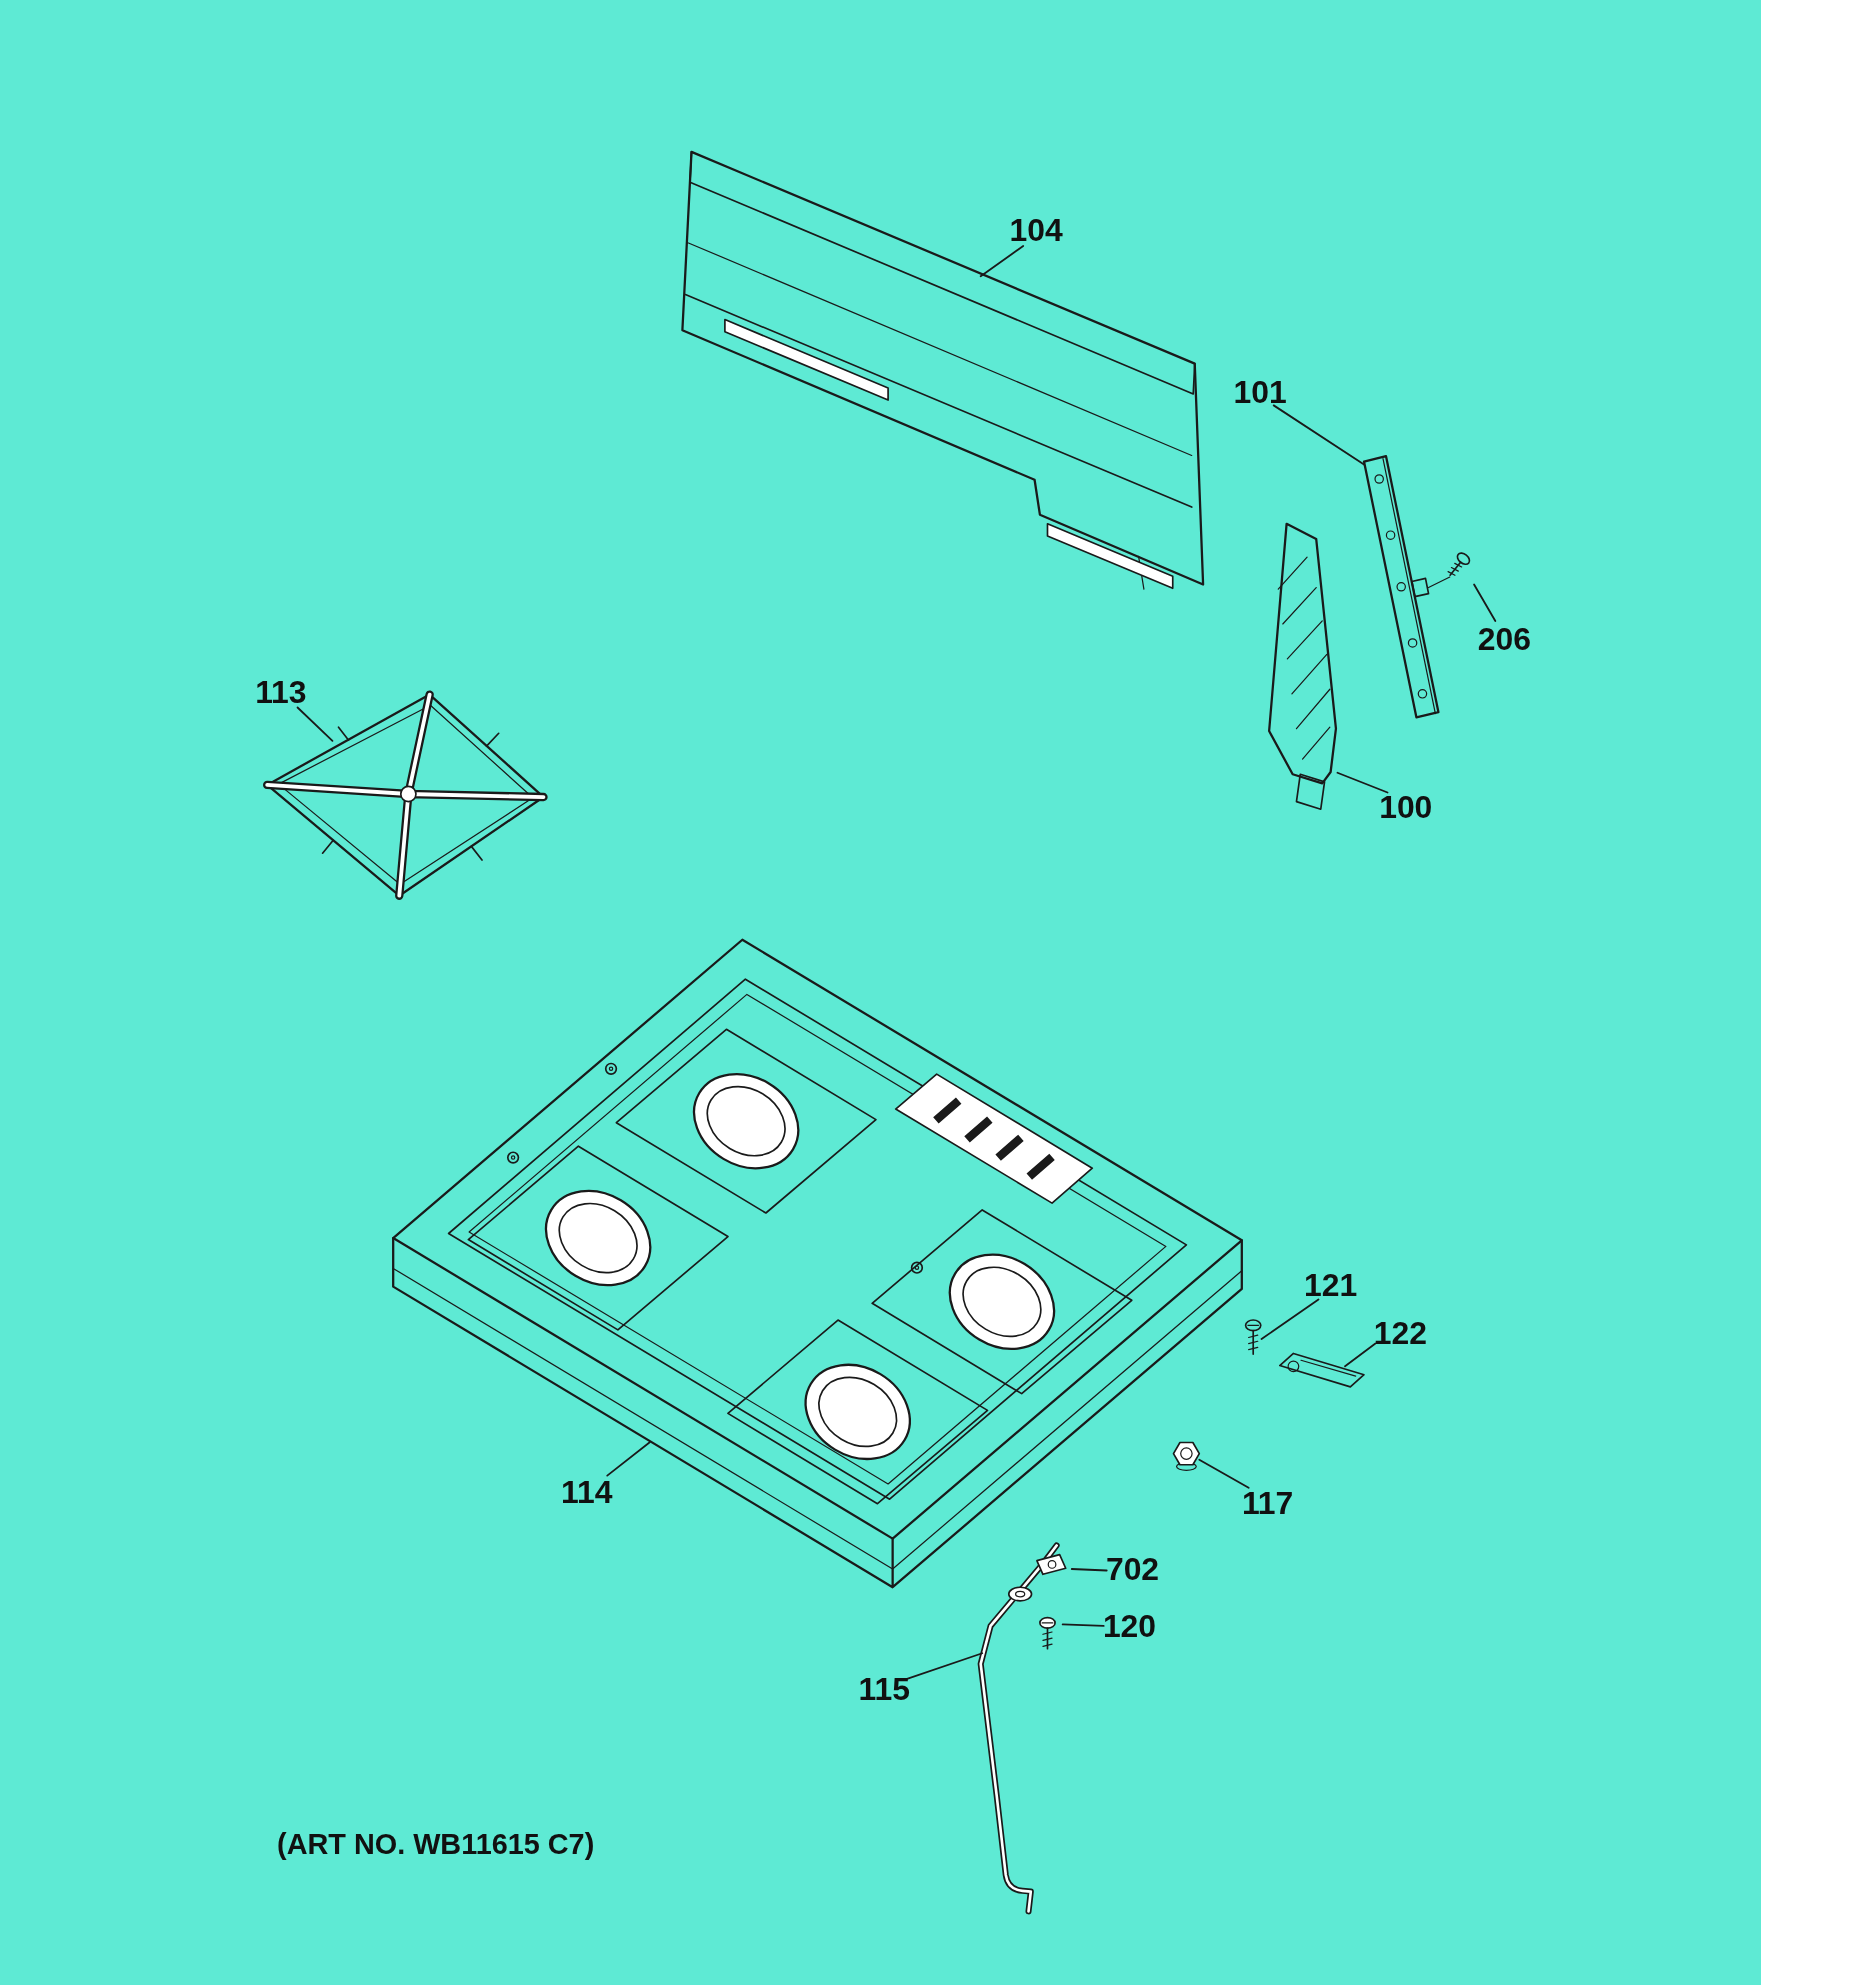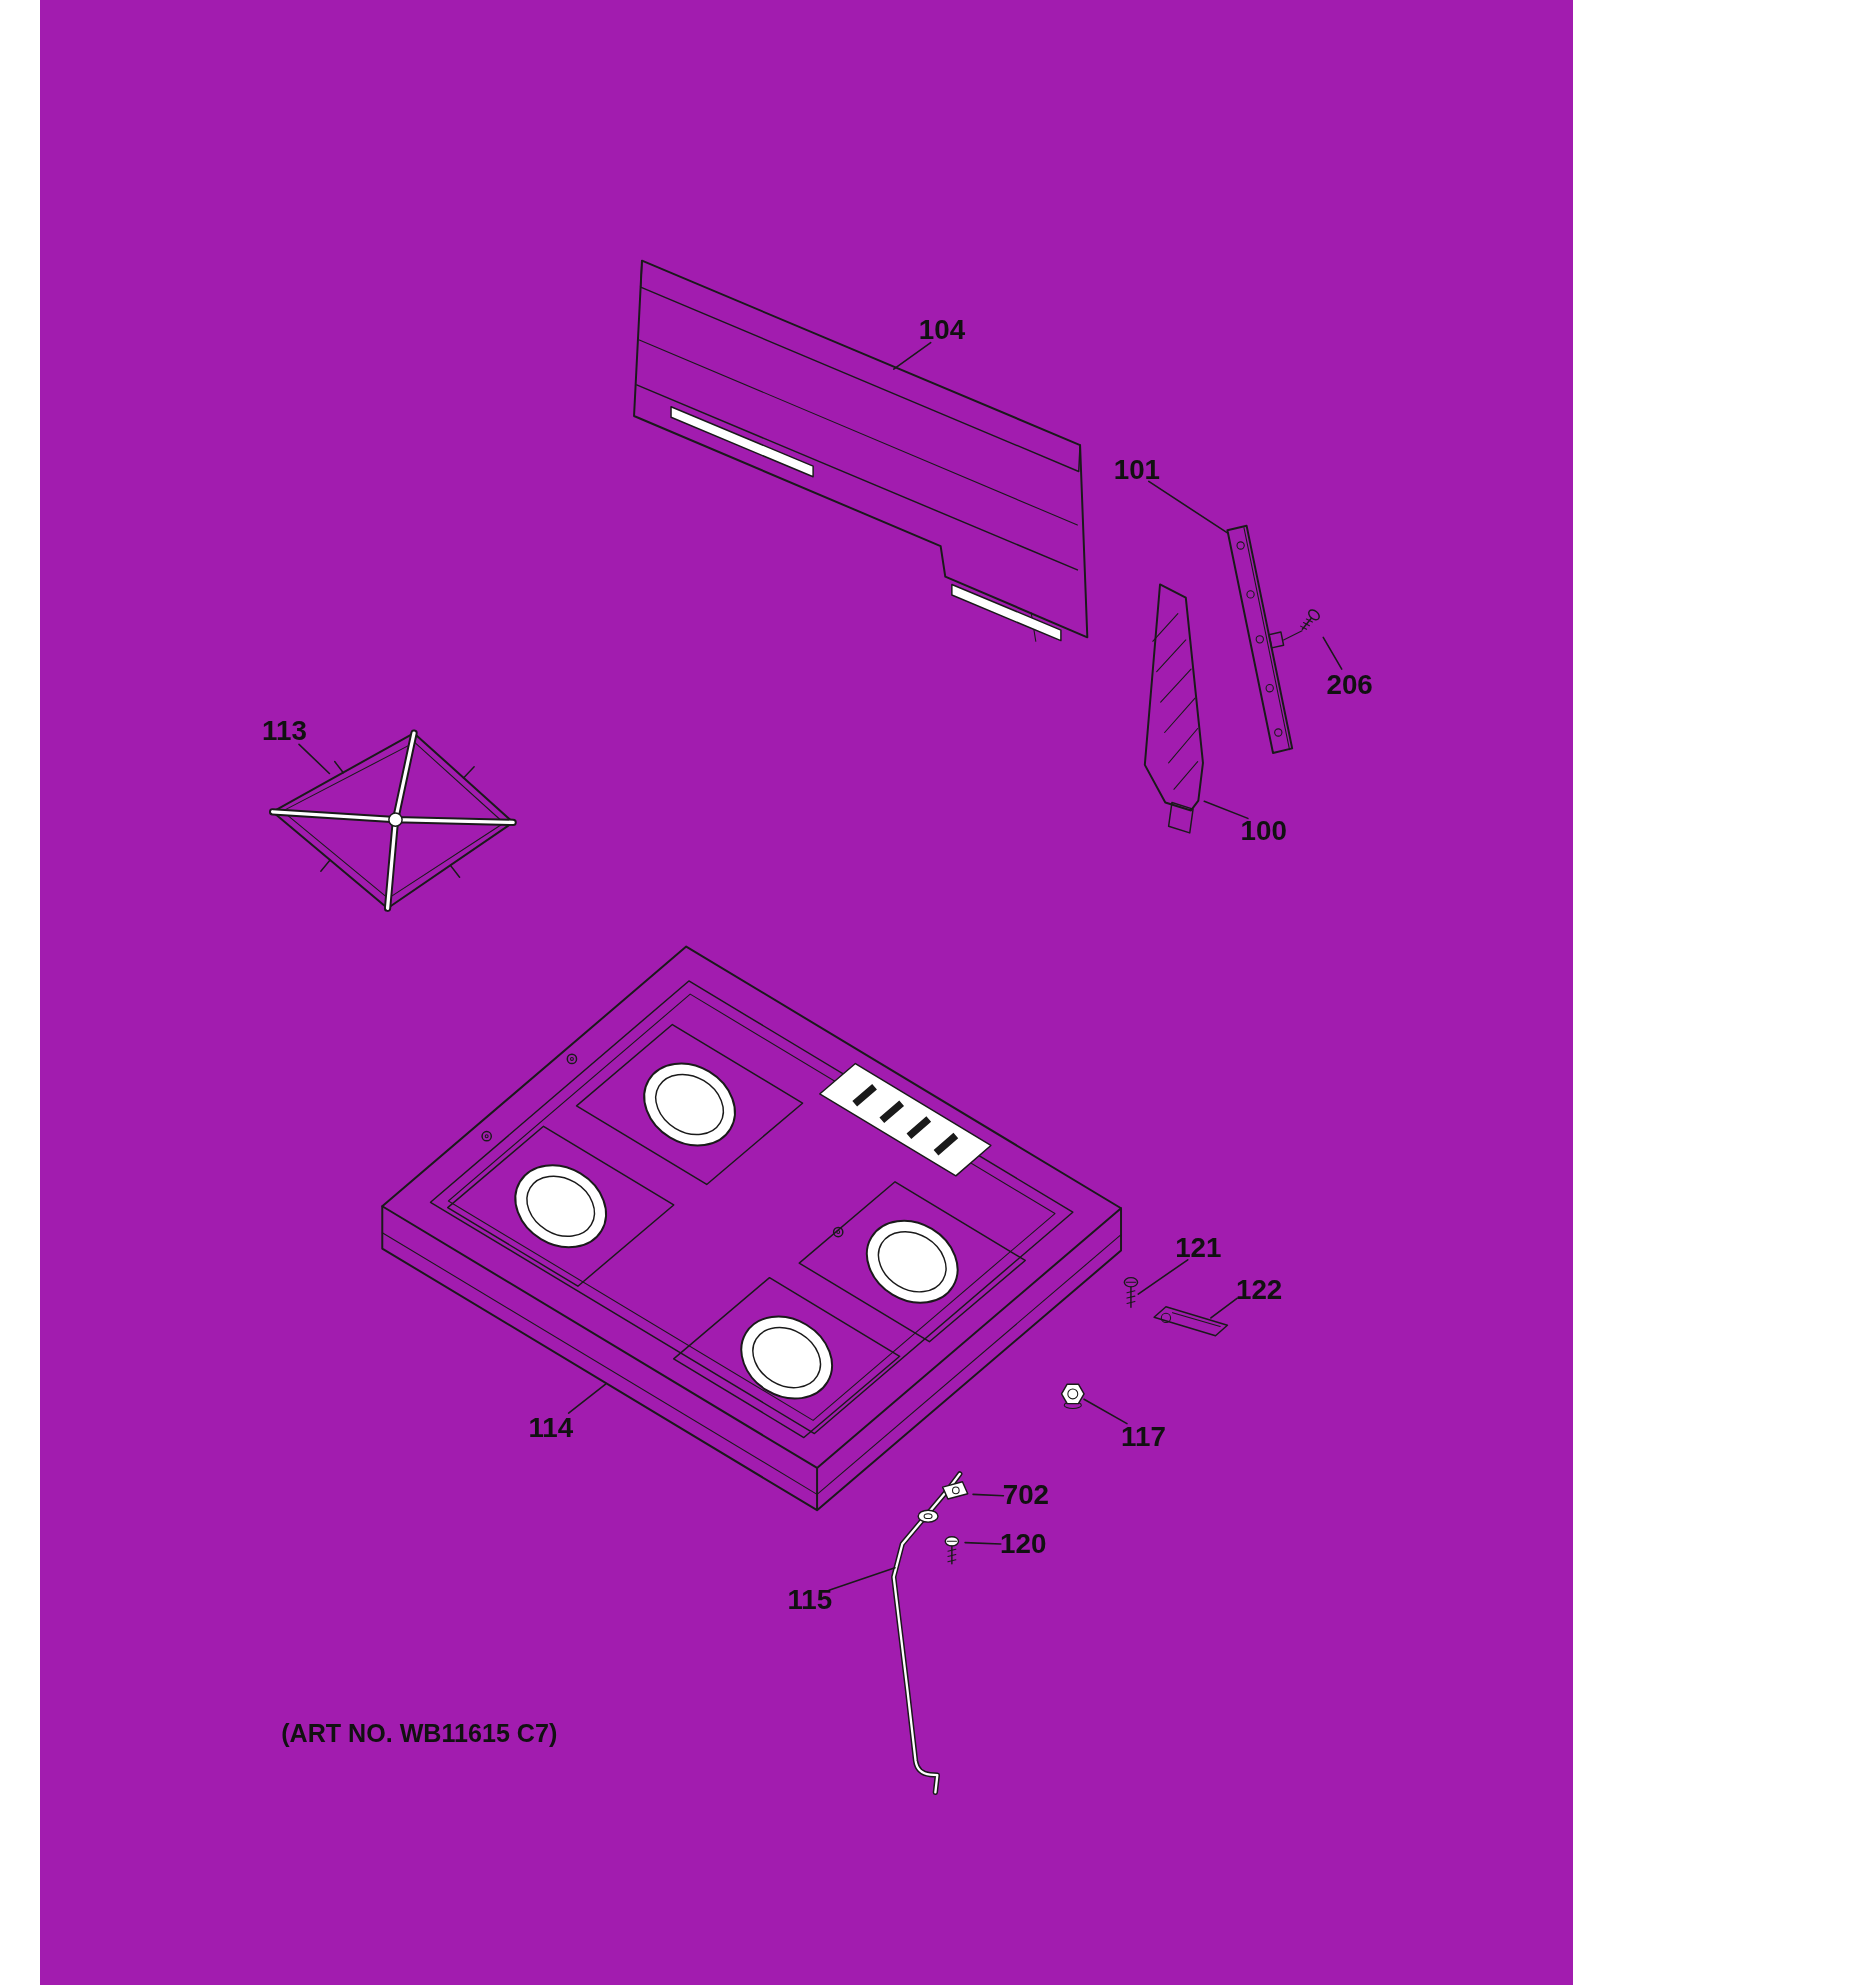--- a/index.html
+++ b/index.html
@@ -1,16 +1,16 @@
 <!DOCTYPE html>
 <html style="font-size:13px"><head>
 <meta charset="utf-8">
 <style>
   html,body{margin:0;padding:0;background:#ffffff;}
-  .stage{position:relative;width:1533px;height:1985px;background:#a21caf;overflow:hidden;margin-left:40px;}
+  .stage{position:relative;width:1761px;height:1985px;background:#5eead4;overflow:hidden;}
   svg{display:block;width:100%;height:100%;}
   .ln{fill:none;stroke:#1a1a1a;stroke-width:3;stroke-linejoin:round;stroke-linecap:round;}
   .ln2{fill:none;stroke:#1a1a1a;stroke-width:2.2;stroke-linejoin:round;stroke-linecap:round;}
   .thin{fill:none;stroke:#1a1a1a;stroke-width:1.6;stroke-linejoin:round;stroke-linecap:round;}
   .leader{fill:none;stroke:#1a1a1a;stroke-width:2.4;stroke-linecap:round;}
   .wfill{fill:#ffffff;stroke:#1a1a1a;stroke-width:3;stroke-linejoin:round;}
   .wfill2{fill:#ffffff;stroke:#1a1a1a;stroke-width:2.2;stroke-linejoin:round;}
   .spine{fill:none;stroke:#1a1a1a;stroke-width:11;stroke-linecap:round;}
   .spinew{fill:none;stroke:#ffffff;stroke-width:5;stroke-linecap:round;}
   .tube{fill:none;stroke:#1a1a1a;stroke-width:8;stroke-linecap:round;stroke-linejoin:round;}

